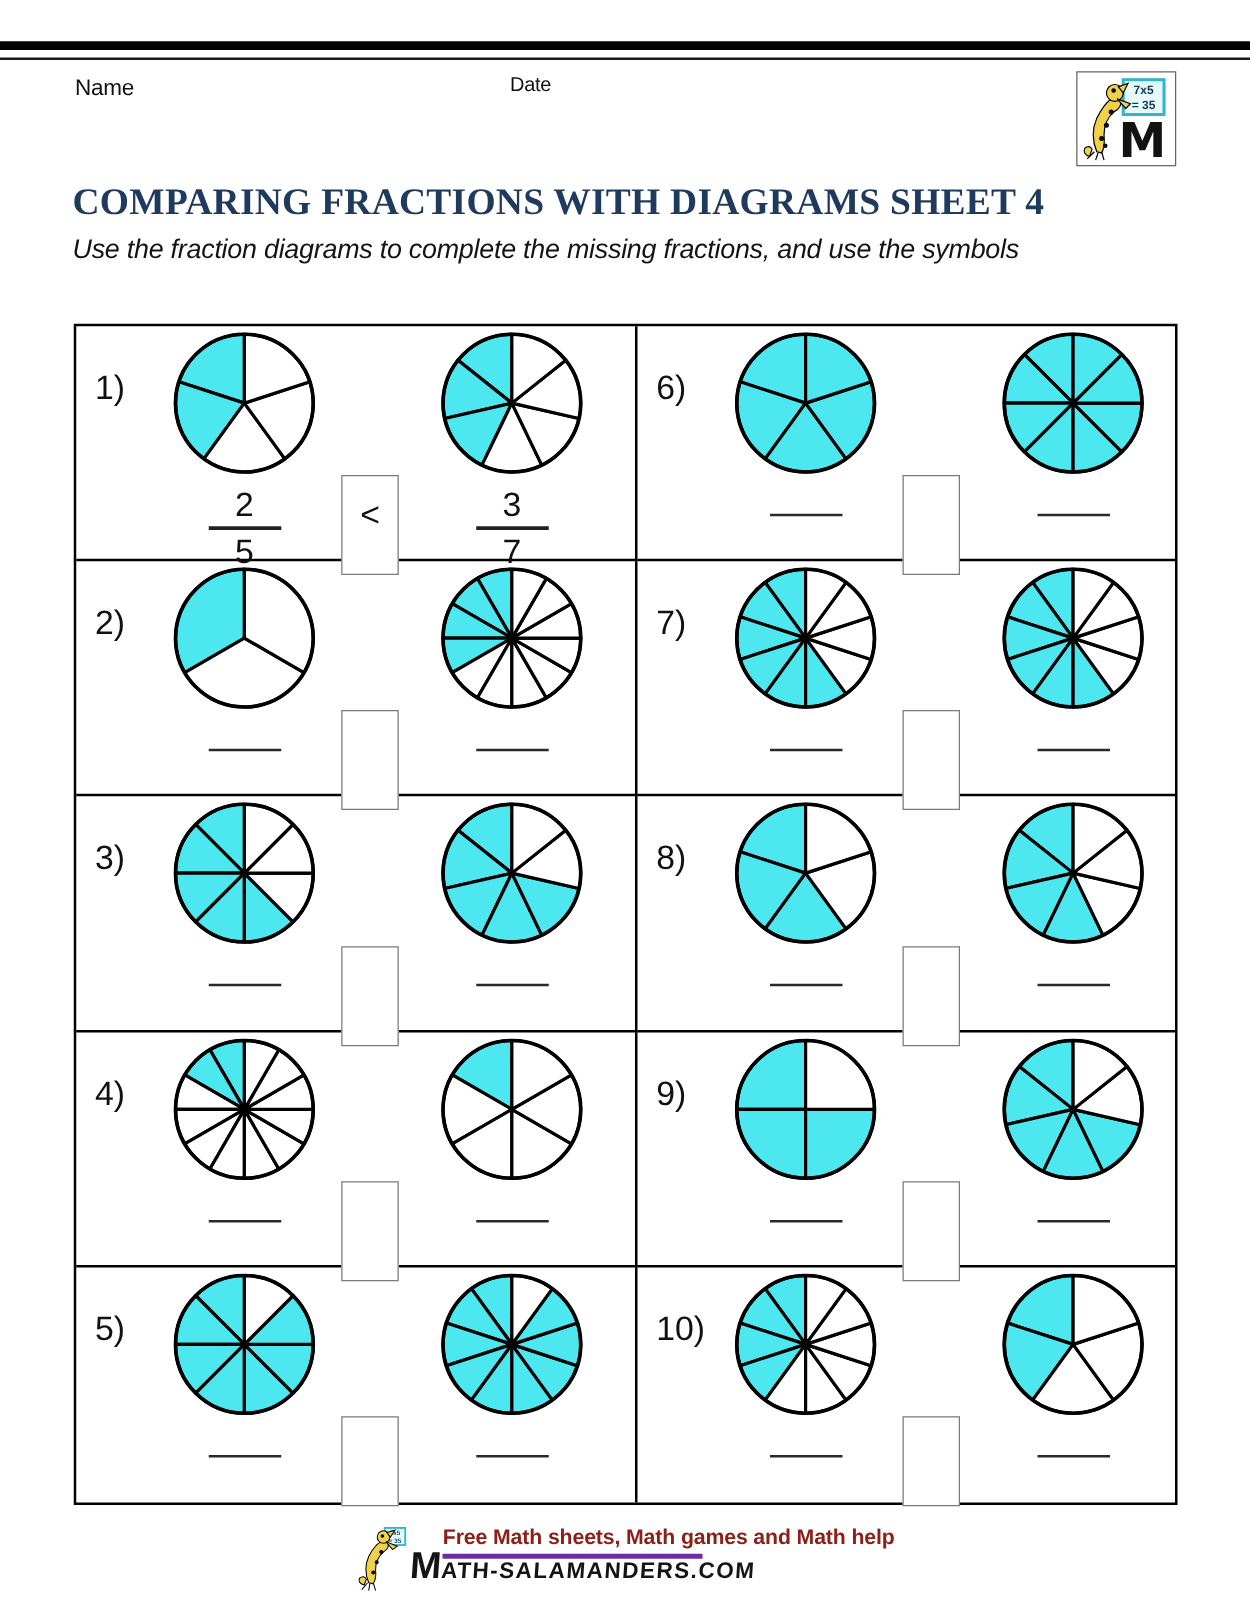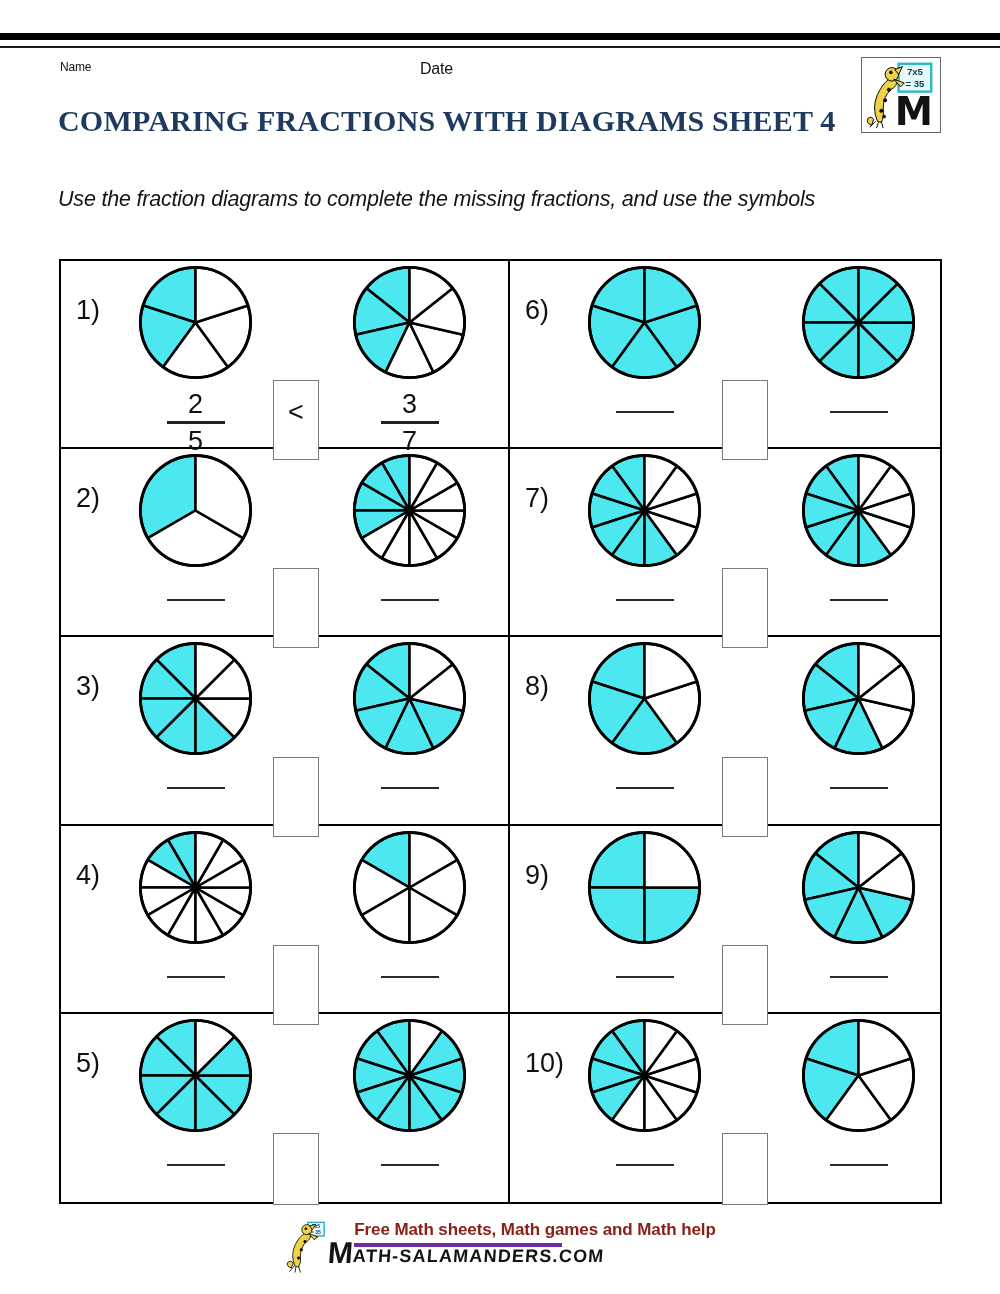--- a/index.html
+++ b/index.html
@@ -4,22 +4,22 @@
 <style>
   html,body{margin:0;padding:0;}
   body{
     width:1000px;height:1294px;position:relative;background:#ffffff;
     font-family:"Liberation Sans", sans-serif;color:#111;overflow:hidden;
   }
   
   .top-bar{position:absolute;left:0;top:33px;width:100%;height:7px;background:#000;}
   .top-line{position:absolute;left:0;top:46px;width:100%;height:2px;background:#1a1a1a;}
 
-  .name-label{position:absolute;left:60px;top:60px;font-size:12px;letter-spacing:-0.2px;}
-  .date-label{position:absolute;left:408px;top:60px;font-size:16px;letter-spacing:-0.2px;margin-left:12px;}
+  .name-label{position:absolute;left:60px;top:60px;font-size:18px;letter-spacing:-0.2px;}
+  .date-label{position:absolute;left:408px;top:60px;font-size:16px;letter-spacing:-0.2px;}
 
   .corner-logo{
     position:absolute;left:861px;top:57px;width:80px;height:76px;
     border:1.5px solid #666;background:#fff;box-sizing:border-box;
   }
   .page-title{
     position:absolute;left:58px;top:104px;width:840px;
     font-family:"Liberation Serif", serif;font-weight:700;font-size:30px;
     color:#1E3A5E;letter-spacing:0.2px;white-space:nowrap;
   }
@@ -98,21 +98,21 @@
       <path d="M14,66 L8,72 M20,66 L22,73 M17,67 L15,73" fill="none"></path>
       <circle cx="24" cy="44" r="1.6" fill="#111"></circle>
       <circle cx="20" cy="55" r="1.6" fill="#111"></circle>
       <circle cx="28" cy="33" r="1.6" fill="#111"></circle>
       <circle cx="30" cy="15" r="1.4" fill="#111"></circle>
       <circle cx="23" cy="61" r="1.4" fill="#111"></circle>
     </g>
   </svg>
 </div>
 
-<div class="page-title" style="color: rgb(30, 58, 94);">COMPARING FRACTIONS WITH DIAGRAMS SHEET 4</div>
+<div class="page-title" style="color: rgb(30, 58, 94); margin-top: 41px;">COMPARING FRACTIONS WITH DIAGRAMS SHEET 4</div>
 
 <div class="instructions">
   <div>Use the fraction diagrams to complete the missing fractions, and use the symbols</div>
 </div>
 
 <div class="grid" id="grid">
   <div class="cell colL">
     <div class="pnum">1)</div>
     <svg class="pie pie1" viewBox="0 0 120 120">
         <path d="M60,60 L60.00,3.50 A56.5,56.5 0 0 0 6.27,42.54 Z" fill="#4DE8EF" stroke="#000" stroke-width="2.6" stroke-linejoin="round"></path>

